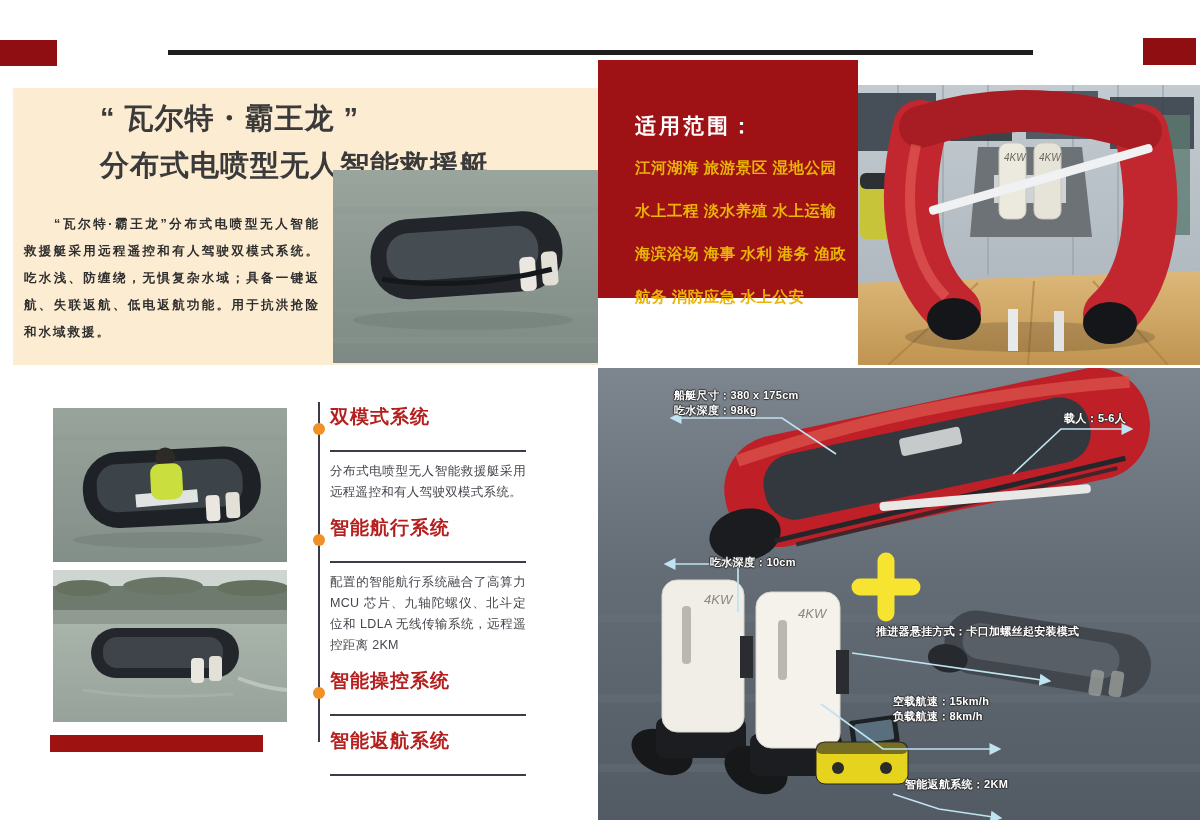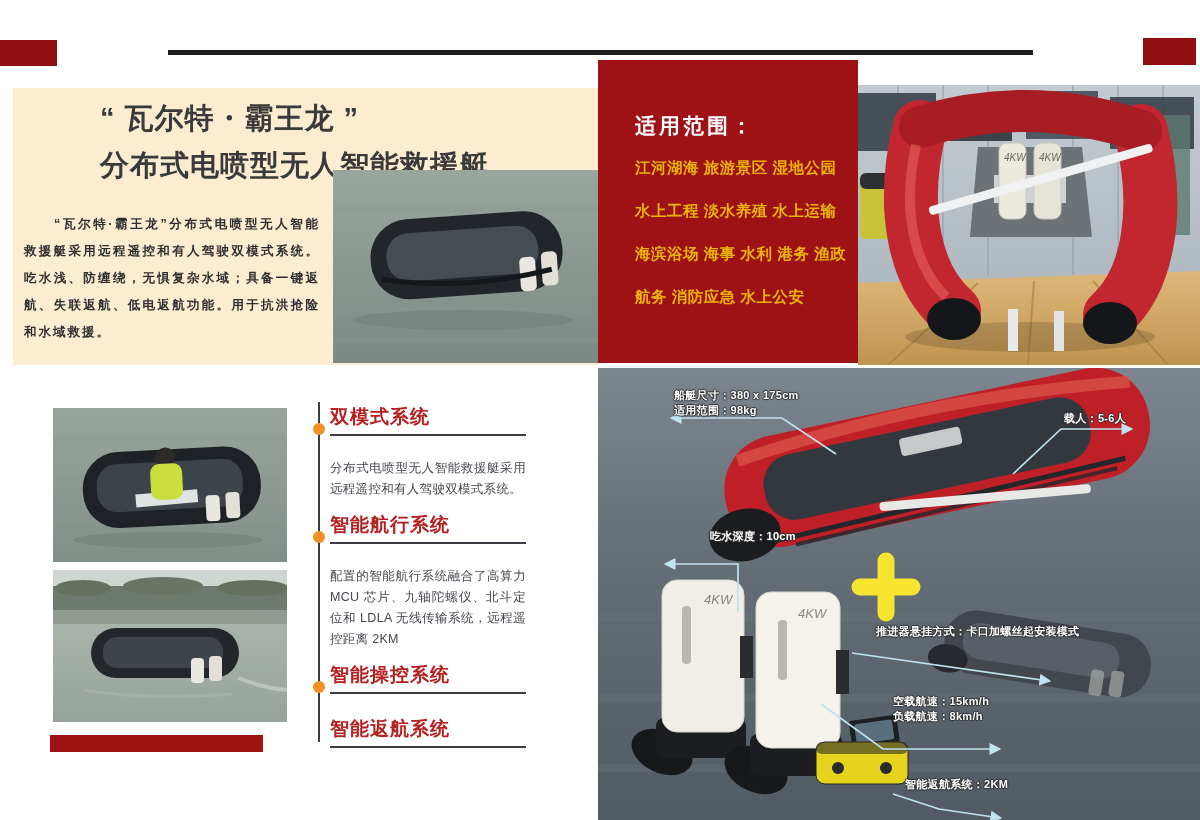--- a/index.html
+++ b/index.html
@@ -13,40 +13,40 @@
 
   
   .cream-panel{position:absolute;left:13px;top:88px;width:585px;height:277px;background:#fcecd2;}
   .main-title{position:absolute;left:53px;top:95px;font-size:29px;line-height:47px;
               font-weight:bold;color:#3a3a3a;letter-spacing:1px;white-space:nowrap;margin-left:47px;}
   .intro-text{position:absolute;left:24px;top:211px;width:296px;font-size:12.5px;line-height:27px;
               letter-spacing:2px;font-weight:bold;color:#2e2e2e;text-align:justify;text-indent:2.4em;}
   .cream-photo{position:absolute;left:333px;top:170px;width:265px;height:193px;overflow:hidden;}
 
   
-  .scope-panel{position:absolute;left:598px;top:60px;width:260px;height:303px;background:#9e1216;}
+  .scope-panel{position:absolute;left:598px;top:60px;width:260px;height:238px;background:#9e1216;}
   .scope-heading{position:absolute;left:37px;top:52px;color:#fff;font-size:21px;font-weight:bold;letter-spacing:3px;}
   .scope-lines{position:absolute;left:37px;top:98px;}
   .scope-line{color:#eab308;font-size:15.5px;font-weight:bold;letter-spacing:0.5px;
               white-space:nowrap;margin-bottom:22px;}
 
   
   .workshop-photo{position:absolute;left:858px;top:85px;width:342px;height:280px;overflow:hidden;}
 
   
   .photo-one{position:absolute;left:53px;top:408px;width:234px;height:154px;overflow:hidden;}
   .photo-two{position:absolute;left:53px;top:570px;width:234px;height:152px;overflow:hidden;}
   .red-bar{position:absolute;left:50px;top:735px;width:213px;height:17px;background:#9e1212;}
 
   
   .feature-divider{position:absolute;left:318px;top:402px;width:2px;height:340px;background:#3c3c46;}
   .feature-column{position:absolute;left:330px;top:404px;width:196px;}
   .feature-section{position:relative;margin-bottom:12px;}
   .feature-title{font-size:19px;font-weight:bold;color:#b5201f;letter-spacing:1px;
-                 padding-bottom:4px;border-bottom:2px solid #3c3c46;margin-bottom:22px;}
+                 padding-bottom:20px;border-bottom:2px solid #3c3c46;margin-bottom:9px;}
   .feature-dot{position:absolute;left:-17px;top:19px;width:12px;height:12px;border-radius:50%;
                background:#ef9126;}
   .feature-body{font-size:12.5px;color:#45454d;line-height:21px;text-align:justify;letter-spacing:0.3px;}
 
   
   .hero{position:absolute;left:598px;top:368px;width:602px;height:452px;overflow:hidden;}
   .hero svg.scene{position:absolute;left:0;top:0;}
   .hero svg.lines{position:absolute;left:0;top:0;z-index:2;}
   .callout{position:absolute;z-index:3;color:#ffffff;font-size:11px;font-weight:bold;
            letter-spacing:0.3px;white-space:nowrap;line-height:15px;
@@ -298,24 +298,24 @@
         <polyline points="415,106 463,61 533,61" marker-end="url(#arr)"></polyline>
         <polyline points="140,244 140,196 68,196" marker-end="url(#arr)"></polyline>
         <polyline points="254,285 451,313" marker-end="url(#arr)"></polyline>
         <polyline points="223,336 285,381 401,381" marker-end="url(#arr)"></polyline>
         <polyline points="295,426 341,441 402,450" marker-end="url(#arr)"></polyline>
       </g>
     </svg>
 
     <div class="callout" style="left:76px;top:20px;">
       <div>船艇尺寸：380 x 175cm</div>
-      <div>适用范围：98kg</div>
+      <div>吃水深度：98kg</div>
     </div>
     <div class="callout" style="left:466px;top:43px;">载人：5-6人</div>
-    <div class="callout" style="left:67px;top:161px;padding-left:45px;">吃水深度：10cm</div>
+    <div class="callout" style="left:67px;top:187px;padding-left:45px;">吃水深度：10cm</div>
     <div class="callout" style="left:278px;top:256px;">推进器悬挂方式：卡口加螺丝起安装模式</div>
     <div class="callout" style="left:295px;top:326px;">
       <div>空载航速：15km/h</div>
       <div>负载航速：8km/h</div>
     </div>
     <div class="callout" style="left:307px;top:409px;">智能返航系统：2KM</div>
   </div>
 
 </div>
 

